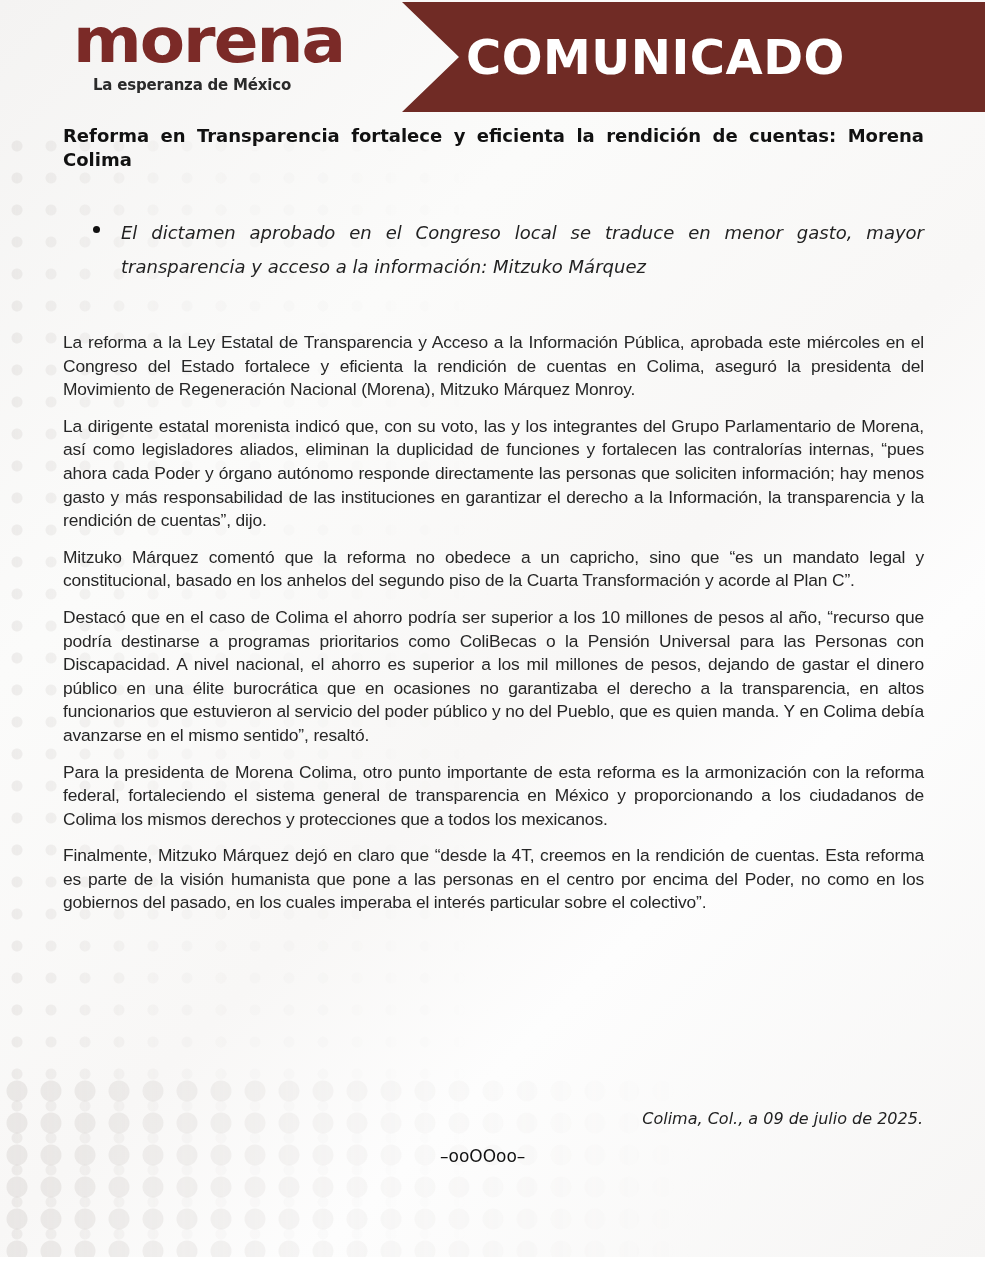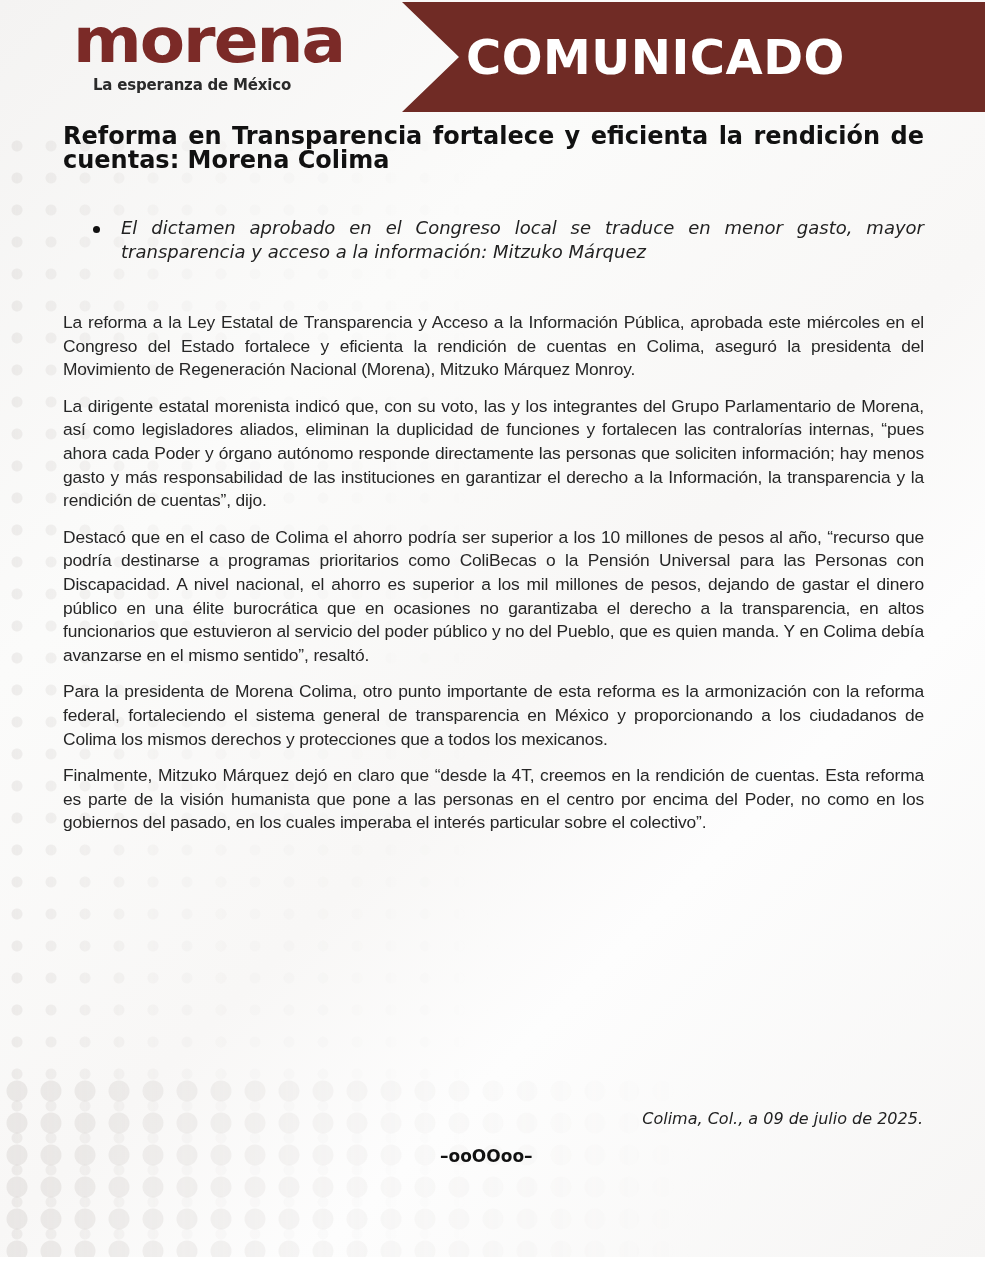--- a/index.html
+++ b/index.html
@@ -52,49 +52,49 @@
   .banner-text {
     font-family: "DejaVu Sans", sans-serif; font-weight: bold;
     font-size: 48px; color: #ffffff; letter-spacing: 0.5px;
     margin-left: 64px;
   }
   .content {
     position: absolute; left: 63px; top: 124px; width: 861px;
   }
   .title {
     font-family: "DejaVu Sans", sans-serif; font-weight: bold;
-    font-size: 24px; line-height: 24px; color: #111;
+    font-size: 18px; line-height: 24px; color: #111;
     text-align: justify; margin: 0;
   }
   .bullets {
     list-style: none; margin: 44px 0 0 0; padding: 0;
   }
   .bullet {
     position: relative; padding-left: 58px;
     font-family: "DejaVu Sans", sans-serif; font-style: italic;
-    font-size: 18px; line-height: 24px; color: #222;
+    font-size: 18px; line-height: 34px; color: #222;
     text-align: justify; margin-bottom: 1px;
   }
   .bullet-dot {
     position: absolute; left: 30px; top: 10px; width: 7px; height: 7px;
     border-radius: 50%; background: #111;
   }
   .body-p {
     font-family: Liberation Sans, sans-serif; font-size: 17.4px; line-height: 23.6px;
     color: #262626; text-align: justify; margin: 0 0 13px 0; letter-spacing: -0.15px;
   }
   .body-start { margin-top: 47px; }
   .dateline {
     position: absolute; right: 62px; top: 1109px;
     font-family: "DejaVu Sans", sans-serif; font-style: italic;
     font-size: 16px; color: #222;
   }
   .closing {
     position: absolute; left: 440px; top: 1146px;
-    font-family: "DejaVu Sans", sans-serif; font-weight: bold;
+    font-family: "DejaVu Sans", sans-serif; font-weight: normal;
     font-size: 17px; color: #111;
   }
 </style>
 </head>
 <body>
 
 <div class="page">
   <div class="dots"></div>
   <div class="dots-bottom"></div>
 
@@ -113,20 +113,21 @@
 
     <ul class="bullets">
       <li class="bullet">
         <span class="bullet-dot"></span>
         <span>El dictamen aprobado en el Congreso local se traduce en menor gasto, mayor transparencia y acceso a la información: Mitzuko Márquez</span>
       </li>
     </ul>
 
     <p class="body-p body-start">La reforma a la Ley Estatal de Transparencia y Acceso a la Información Pública, aprobada este miércoles en el Congreso del Estado fortalece y eficienta la rendición de cuentas en Colima, aseguró la presidenta del Movimiento de Regeneración Nacional (Morena), Mitzuko Márquez Monroy.</p>
     <p class="body-p">La dirigente estatal morenista indicó que, con su voto, las y los integrantes del Grupo Parlamentario de Morena, así como legisladores aliados, eliminan la duplicidad de funciones y fortalecen las contralorías internas, “pues ahora cada Poder y órgano autónomo responde directamente las personas que soliciten información; hay menos gasto y más responsabilidad de las instituciones en garantizar el derecho a la Información, la transparencia y la rendición de cuentas”, dijo.</p>
+    <p class="body-p">Mitzuko Márquez comentó que la reforma no obedece a un capricho, sino que “es un mandato legal y constitucional, basado en los anhelos del segundo piso de la Cuarta Transformación y acorde al Plan C”.</p>
     <p class="body-p">Destacó que en el caso de Colima el ahorro podría ser superior a los 10 millones de pesos al año, “recurso que podría destinarse a programas prioritarios como ColiBecas o la Pensión Universal para las Personas con Discapacidad. A nivel nacional, el ahorro es superior a los mil millones de pesos, dejando de gastar el dinero público en una élite burocrática que en ocasiones no garantizaba el derecho a la transparencia, en altos funcionarios que estuvieron al servicio del poder público y no del Pueblo, que es quien manda. Y en Colima debía avanzarse en el mismo sentido”, resaltó.</p>
     <p class="body-p">Para la presidenta de Morena Colima, otro punto importante de esta reforma es la armonización con la reforma federal, fortaleciendo el sistema general de transparencia en México y proporcionando a los ciudadanos de Colima los mismos derechos y protecciones que a todos los mexicanos.</p>
     <p class="body-p">Finalmente, Mitzuko Márquez dejó en claro que “desde la 4T, creemos en la rendición de cuentas. Esta reforma es parte de la visión humanista que pone a las personas en el centro por encima del Poder, no como en los gobiernos del pasado, en los cuales imperaba el interés particular sobre el colectivo”.</p>
   </div>
 
   <div class="dateline">Colima, Col., a 09 de julio de 2025.</div>
   <div class="closing">–ooOOoo–</div>
 </div>
 
 </body></html>

